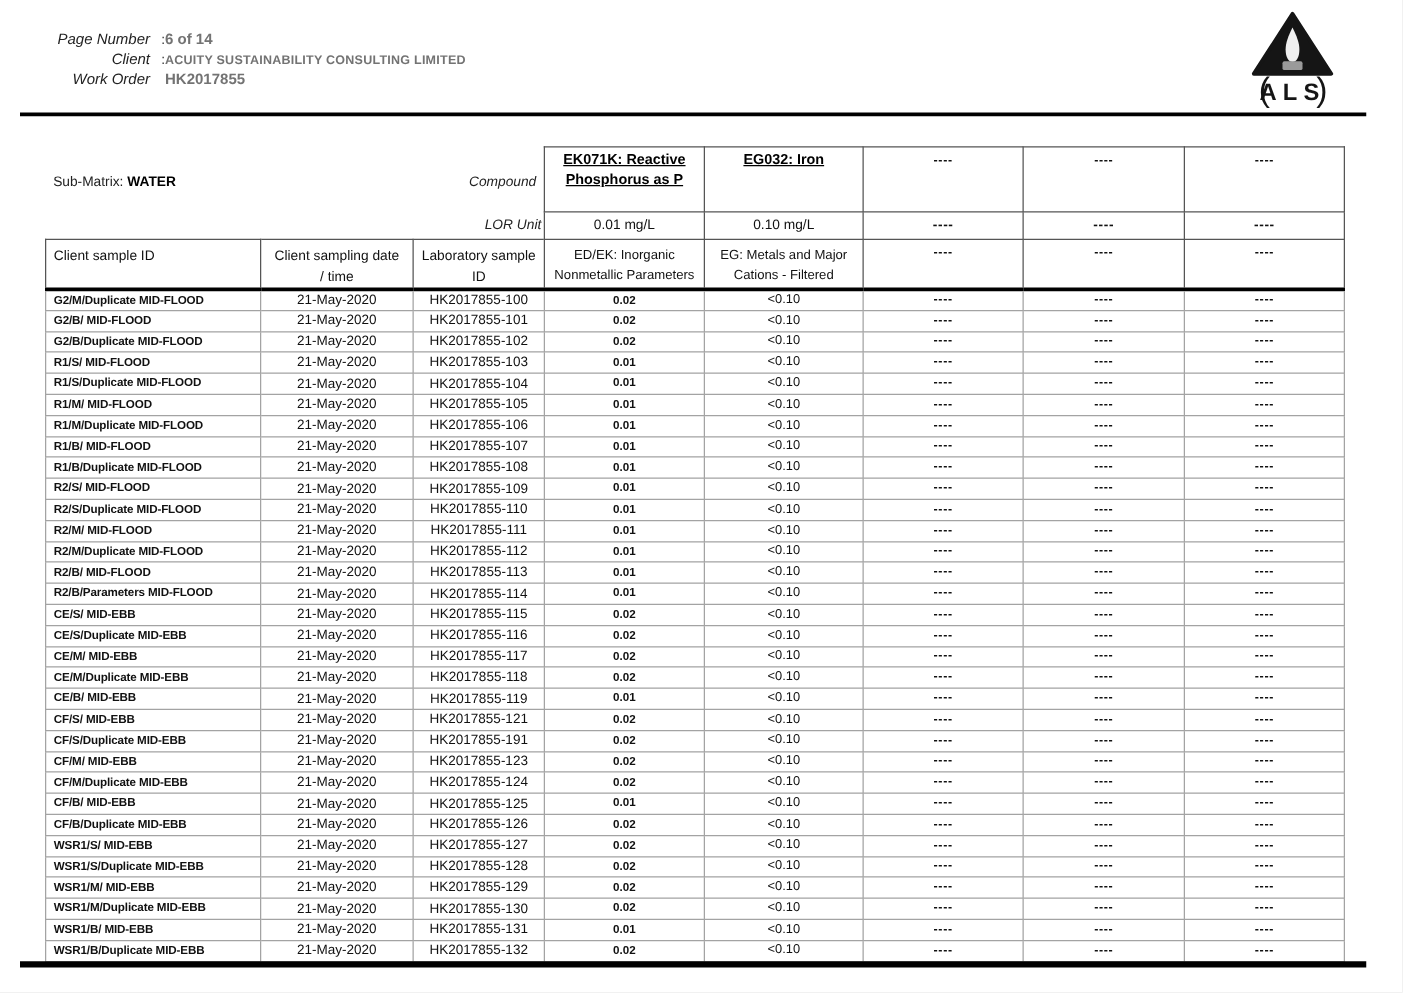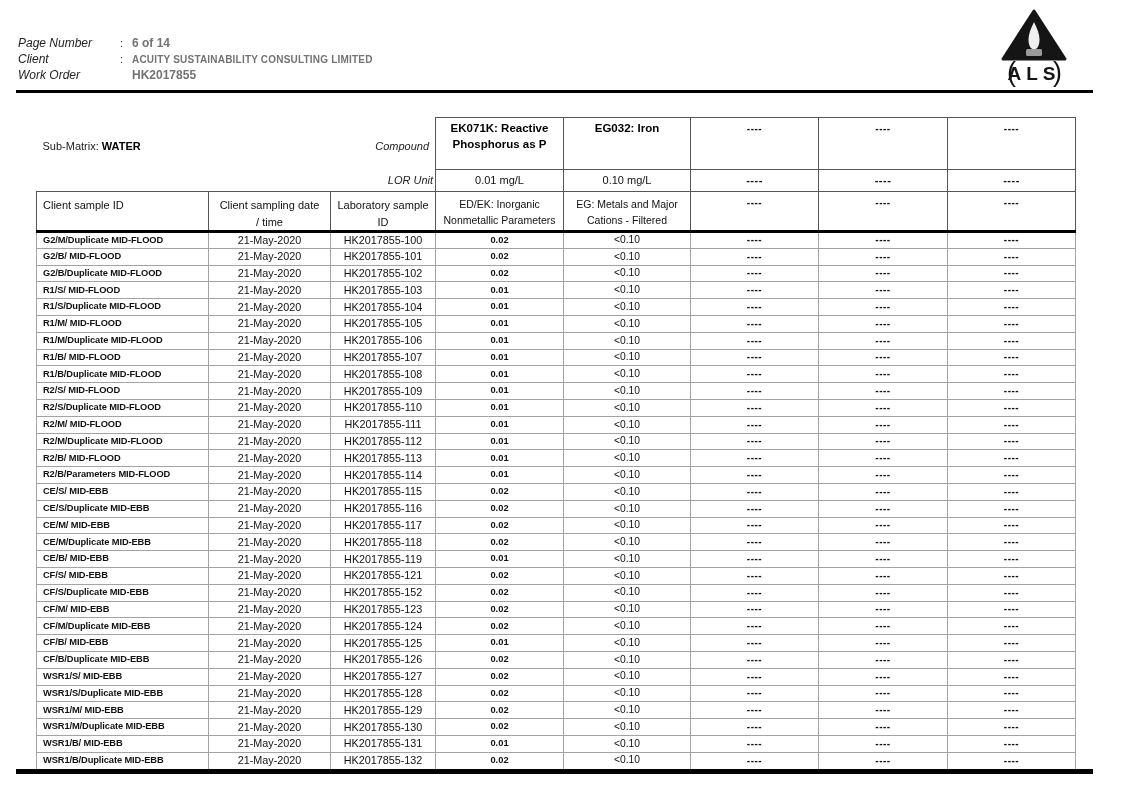--- a/index.html
+++ b/index.html
@@ -2,21 +2,21 @@
 <html><head>
 <meta charset="utf-8">
 <style>
   html,body{margin:0;padding:0;background:#e8e8e8;}
   .page{
     position:relative; width:1122px; height:794px; background:#ffffff;
     font-family:"Liberation Sans","DejaVu Sans",sans-serif; color:#111;
     overflow:hidden; margin:0 auto;
   }
   
-  .meta{position:absolute; left:18px; top:36px;}
+  .meta{position:absolute; left:18px; top:24px;text-align:right;}
   .meta-row{display:flex; align-items:baseline; height:16px; margin-bottom:0px;}
   .meta-label{width:102px; font-style:italic; font-size:12px; color:#222;}
   .meta-sep{width:12px; font-size:11px; color:#333;}
   .meta-value{font-weight:700; font-size:12px; color:#737373;}
   .meta-value.small{font-size:10px; letter-spacing:.2px;}
   .logo{position:absolute; left:998px; top:8px; width:72px; height:80px;}
   .rule{position:absolute; left:16px; width:1077px; background:#000;}
   .rule.top{top:90px; height:3px;}
   .rule.bottom{top:769px; height:5px;}
 
@@ -32,21 +32,21 @@
   thead td.nb{border:none; padding:0;}
   tr.rowA{height:31px;}
   tr.rowB{height:22px;}
   tr.rowC{height:34px;}
   tr.rowC td{border-bottom:3px solid #000;}
   .submx-wrap{display:flex; justify-content:space-between; align-items:flex-start; padding:4px 6px 0 6px;}
   .submx{font-size:11px; color:#222;}
   .submx b{color:#000;}
   .lbl-ital{font-style:italic; font-size:11px; color:#222;}
   td.lor-label{border:none; text-align:right; vertical-align:middle; padding:0 6px 0 0;}
-  .compound-name{font-weight:700; font-size:11.5px; line-height:1.35; color:#000;}
+  .compound-name{font-weight:700; font-size:11.5px; line-height:1.35; color:#000;text-decoration:underline;}
   tr.rowB td{vertical-align:middle; padding:0 2px; font-size:11px; line-height:1;}
   td.idhead{font-size:11px; line-height:1.5; padding-top:5px;}
   td.idhead.left{text-align:left; padding-left:6px;}
   td.grouphead{font-size:10.5px; line-height:1.5; padding-top:5px; color:#111;}
   td.dashcell{font-weight:700; font-size:10px; letter-spacing:.5px; padding-top:5px;}
 
   tbody tr{height:16.8px;}
   tbody td{
     border:1px solid #a3a3a3; padding:0 2px; vertical-align:middle;
     line-height:1; overflow:hidden; white-space:nowrap;
@@ -349,21 +349,21 @@
           <td class="c2">HK2017855-121</td>
           <td class="c3">0.02</td>
           <td class="c4">&lt;0.10</td>
           <td class="c5">----</td>
           <td class="c6">----</td>
           <td class="c7">----</td>
         </tr>
         <tr>
           <td class="c0">CF/S/Duplicate MID-EBB</td>
           <td class="c1">21-May-2020</td>
-          <td class="c2">HK2017855-152</td>
+          <td class="c2">HK2017855-191</td>
           <td class="c3">0.02</td>
           <td class="c4">&lt;0.10</td>
           <td class="c5">----</td>
           <td class="c6">----</td>
           <td class="c7">----</td>
         </tr>
         <tr>
           <td class="c0">CF/M/ MID-EBB</td>
           <td class="c1">21-May-2020</td>
           <td class="c2">HK2017855-123</td>

